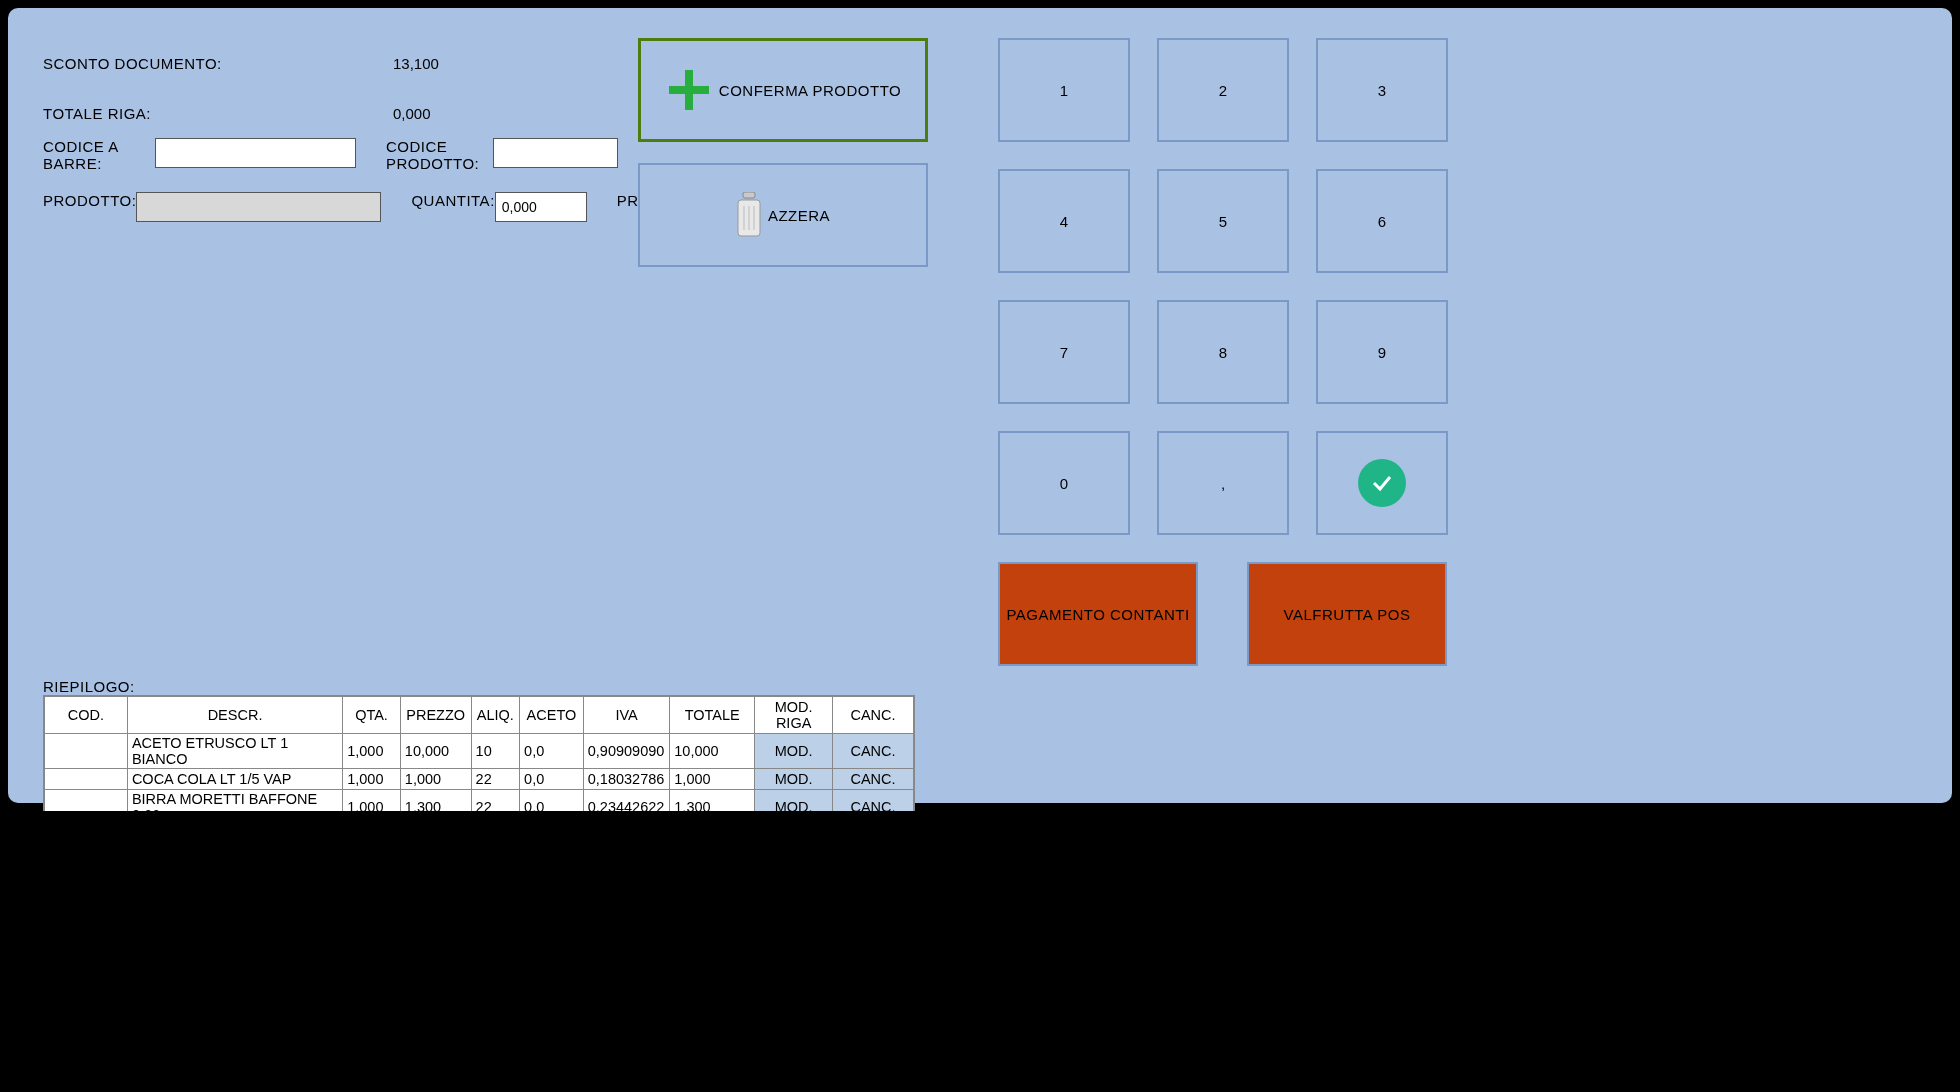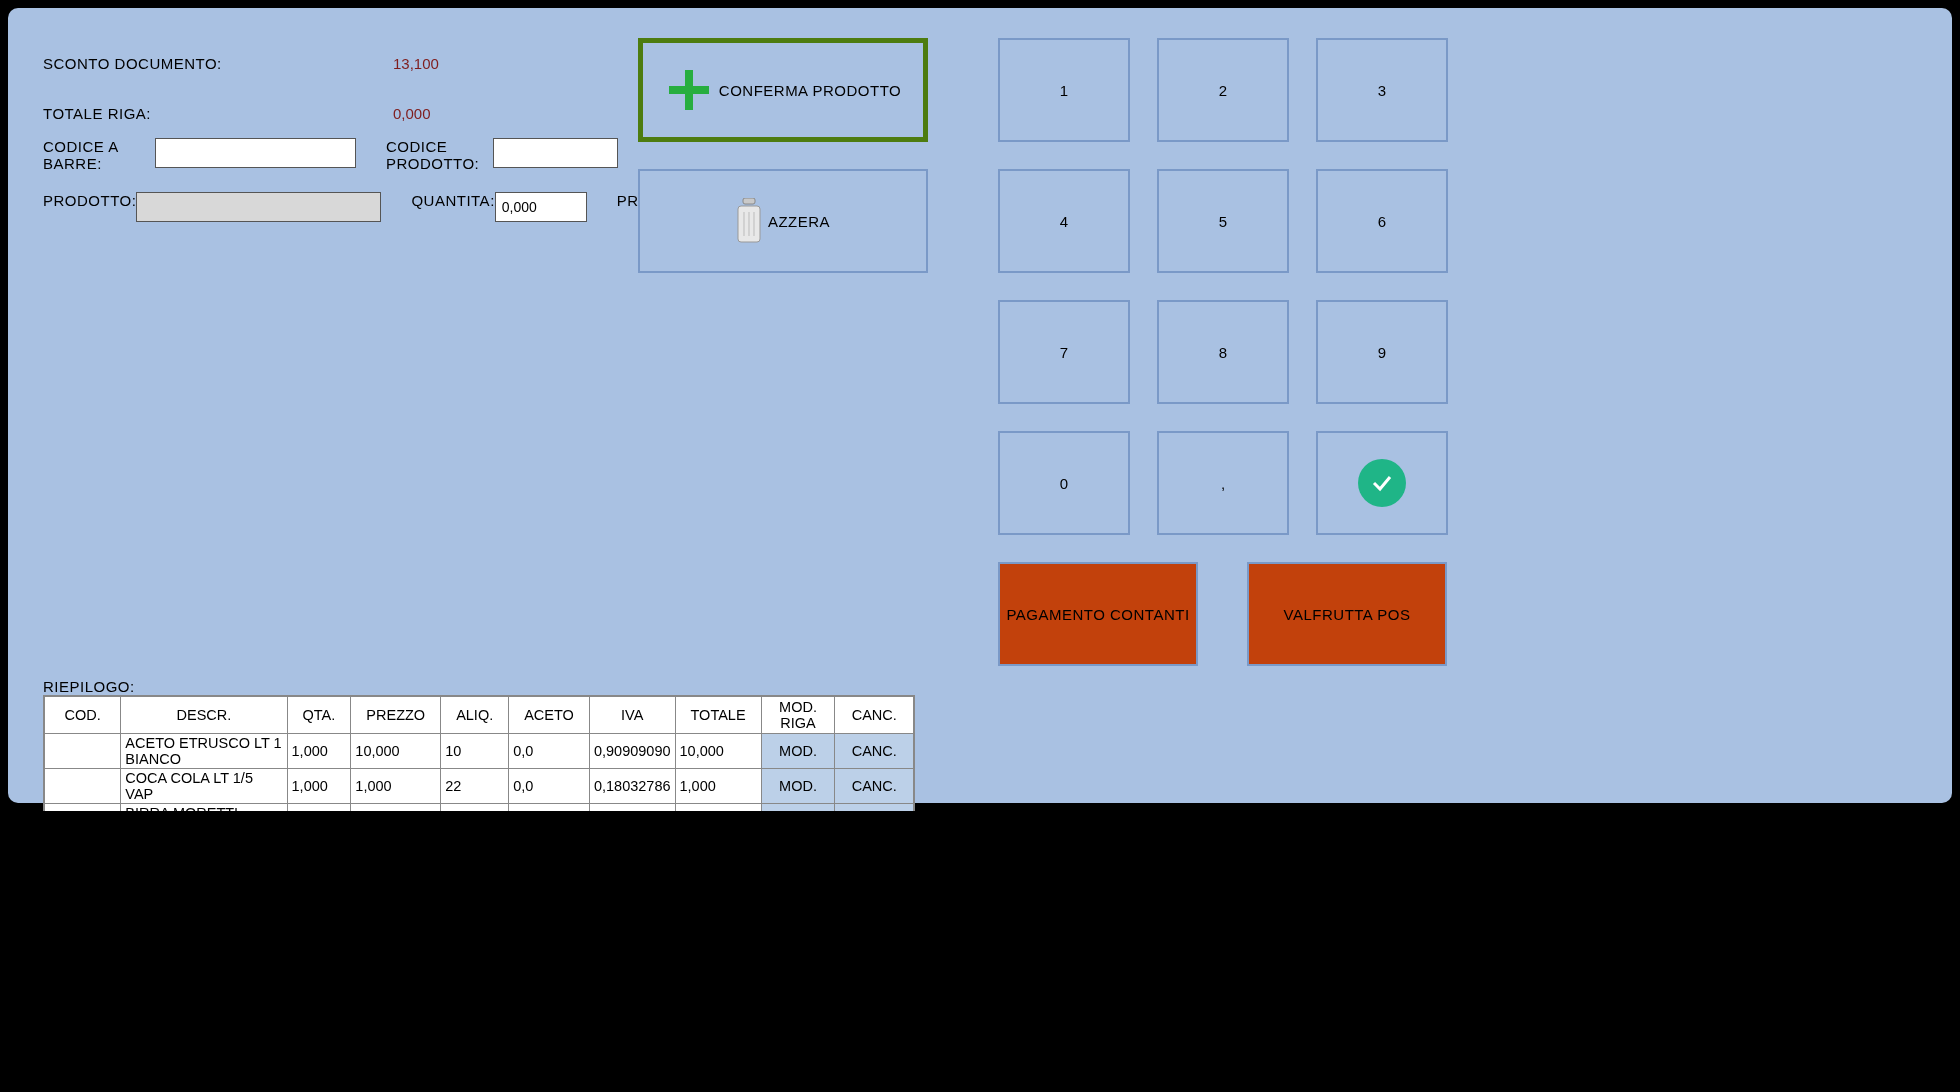--- a/index.html
+++ b/index.html
@@ -4,43 +4,43 @@
 <style>
 * { box-sizing: border-box; margin: 0; padding: 0; font-family: Arial, sans-serif; }
 body { background: #000; padding: 8px; }
 .app { background: #a9c1e2; width: 100%; height: 795px; border-radius: 10px; padding: 30px 35px 25px 35px; position: relative; }
 .top-section { display: flex; gap: 20px; }
 .left-col { width: 575px; }
 .mid-col { width: 300px; }
 .right-col { width: 465px; margin-left: 40px; }
 .field-row { display: flex; align-items: center; height: 50px; }
 .label { font-size: 15px; letter-spacing: 0.5px; color: #000; }
-.value { font-size: 15px; color: #7f1d1d; }
+.value { font-size: 15px; color: #000000; }
 .input-group { display: flex; gap: 30px; }
 .input-block { display: flex; flex-direction: row; }
 .input-block .label { margin-bottom: 8px; }
 input.text-input { height: 30px; border: 1px solid #555; background: #fff; padding: 0 6px; font-size: 14px; }
 input.text-input.disabled { background: #d8d8d8; }
 .inp-barcode { width: 245px; }
 .inp-prodcode { width: 125px; }
 .inp-product { width: 245px; }
 .inp-qty { width: 92px; }
 .inp-price { width: 102px; }
 .big-btn { width: 290px; height: 104px; border: 2px solid #7a99c7; background: #a9c1e2; display: flex; align-items: center; justify-content: center; gap: 6px; font-size: 15px; letter-spacing: 0.5px; cursor: pointer; }
-.big-btn.confirm { border: 5px solid #4d7c0f; }
-.big-btn + .big-btn { margin-top: 27px; text-align: center; }
+.big-btn.confirm { border: 3px solid #4d7c0f; }
+.big-btn + .big-btn { margin-top: 21px; text-align: center; }
 .plus-icon { width: 48px; height: 48px; }
 .trash-icon { width: 26px; height: 46px; }
 .keypad { display: grid; grid-template-columns: repeat(3, 132px); grid-template-rows: repeat(4, 104px); gap: 27px; }
 .key-btn { border: 2px solid #7a99c7; background: #a9c1e2; display: flex; align-items: center; justify-content: center; font-size: 15px; cursor: pointer; }
 .check-circle { width: 48px; height: 48px; border-radius: 50%; background: #1fb587; display: flex; align-items: center; justify-content: center; }
 .riepilogo-label { font-size: 15px; letter-spacing: 0.5px; margin-top: 12px; }
 .table-wrap { width: 872px; height: 338px; background: #e6e6e6; border: 1px solid #888; overflow: hidden; }
 table { width: 100%; border-collapse: collapse; background: #fff; font-size: 14.5px; }
-th { background: #fff; border: 1px solid #888; padding: 2px 15px; font-weight: normal; text-align: center; font-size: 14.5px; }
+th { background: #fff; border: 1px solid #888; padding: 2px 4px; font-weight: normal; text-align: center; font-size: 14.5px; }
 td { border-right: 1px solid #888; border-bottom: 1px solid #888; padding: 1px 4px; background: #fff; height: 21px; }
 td:first-child { border-left: 1px solid #888; }
 td.left { text-align: left; }
 td.action { background: #bcd0e8; text-align: center; cursor: pointer; }
 .col-cod { width: 82px; } .col-descr { width: 213px; } .col-qta { width: 57px; }
 .col-prezzo { width: 70px; } .col-aliq { width: 48px; } .col-sconto { width: 63px; }
 .col-iva { width: 84px; } .col-totale { width: 84px; } .col-mod { width: 77px; } .col-canc { width: 80px; }
 .pay-row { display: grid; grid-template-columns: 200px 200px; gap: 49px; margin-top: 27px; }
 .pay-btn { height: 104px; border: 2px solid #7a99c7; background: #c2410c; display: flex; align-items: center; justify-content: center; font-size: 15px; letter-spacing: 0.5px; cursor: pointer; text-align: center; }
 .bottom-row { display: flex; margin-top: 26px; align-items: stretch; gap: 20px; }

